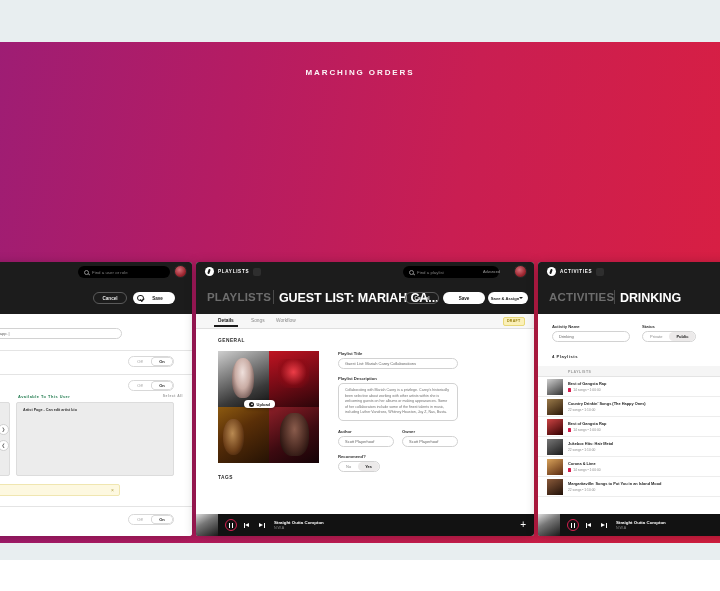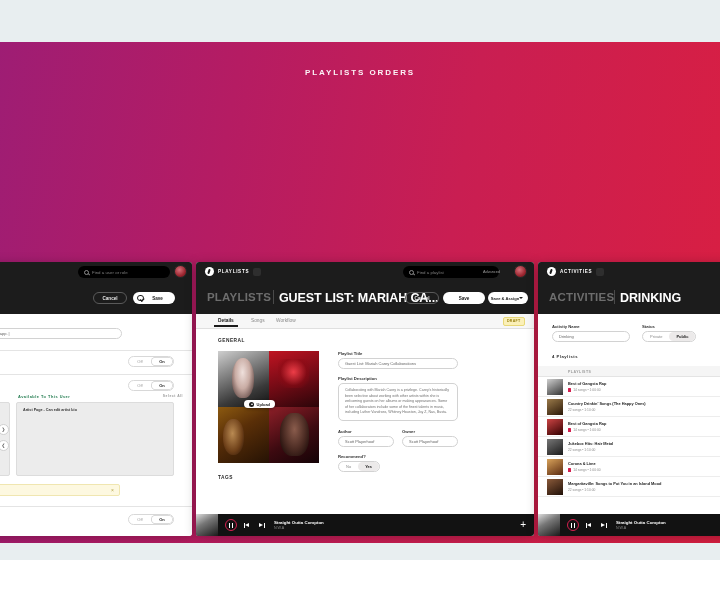--- a/index.html
+++ b/index.html
@@ -159,21 +159,21 @@
   .hairline { position:absolute; background:#e4e4e4; height:.8px; }
 </style>
 </head>
 <body>
 
 <div id="page">
 
   <div class="top-strip"></div>
   <div class="hero"></div>
 
-  <div class="eyebrow">PLAYLISTS ORDERS</div>
+  <div class="eyebrow">MARCHING ORDERS</div>
 
   <div class="win win-left">
     <div class="navbar">
       <div class="navsearch" style="left:148px; width:92px;">
         <span class="mag"></span>
         <span class="navsearch-ph">Find a user or role</span>
       </div>
       <div class="avatar" style="left:244px;"></div>
     </div>
 

